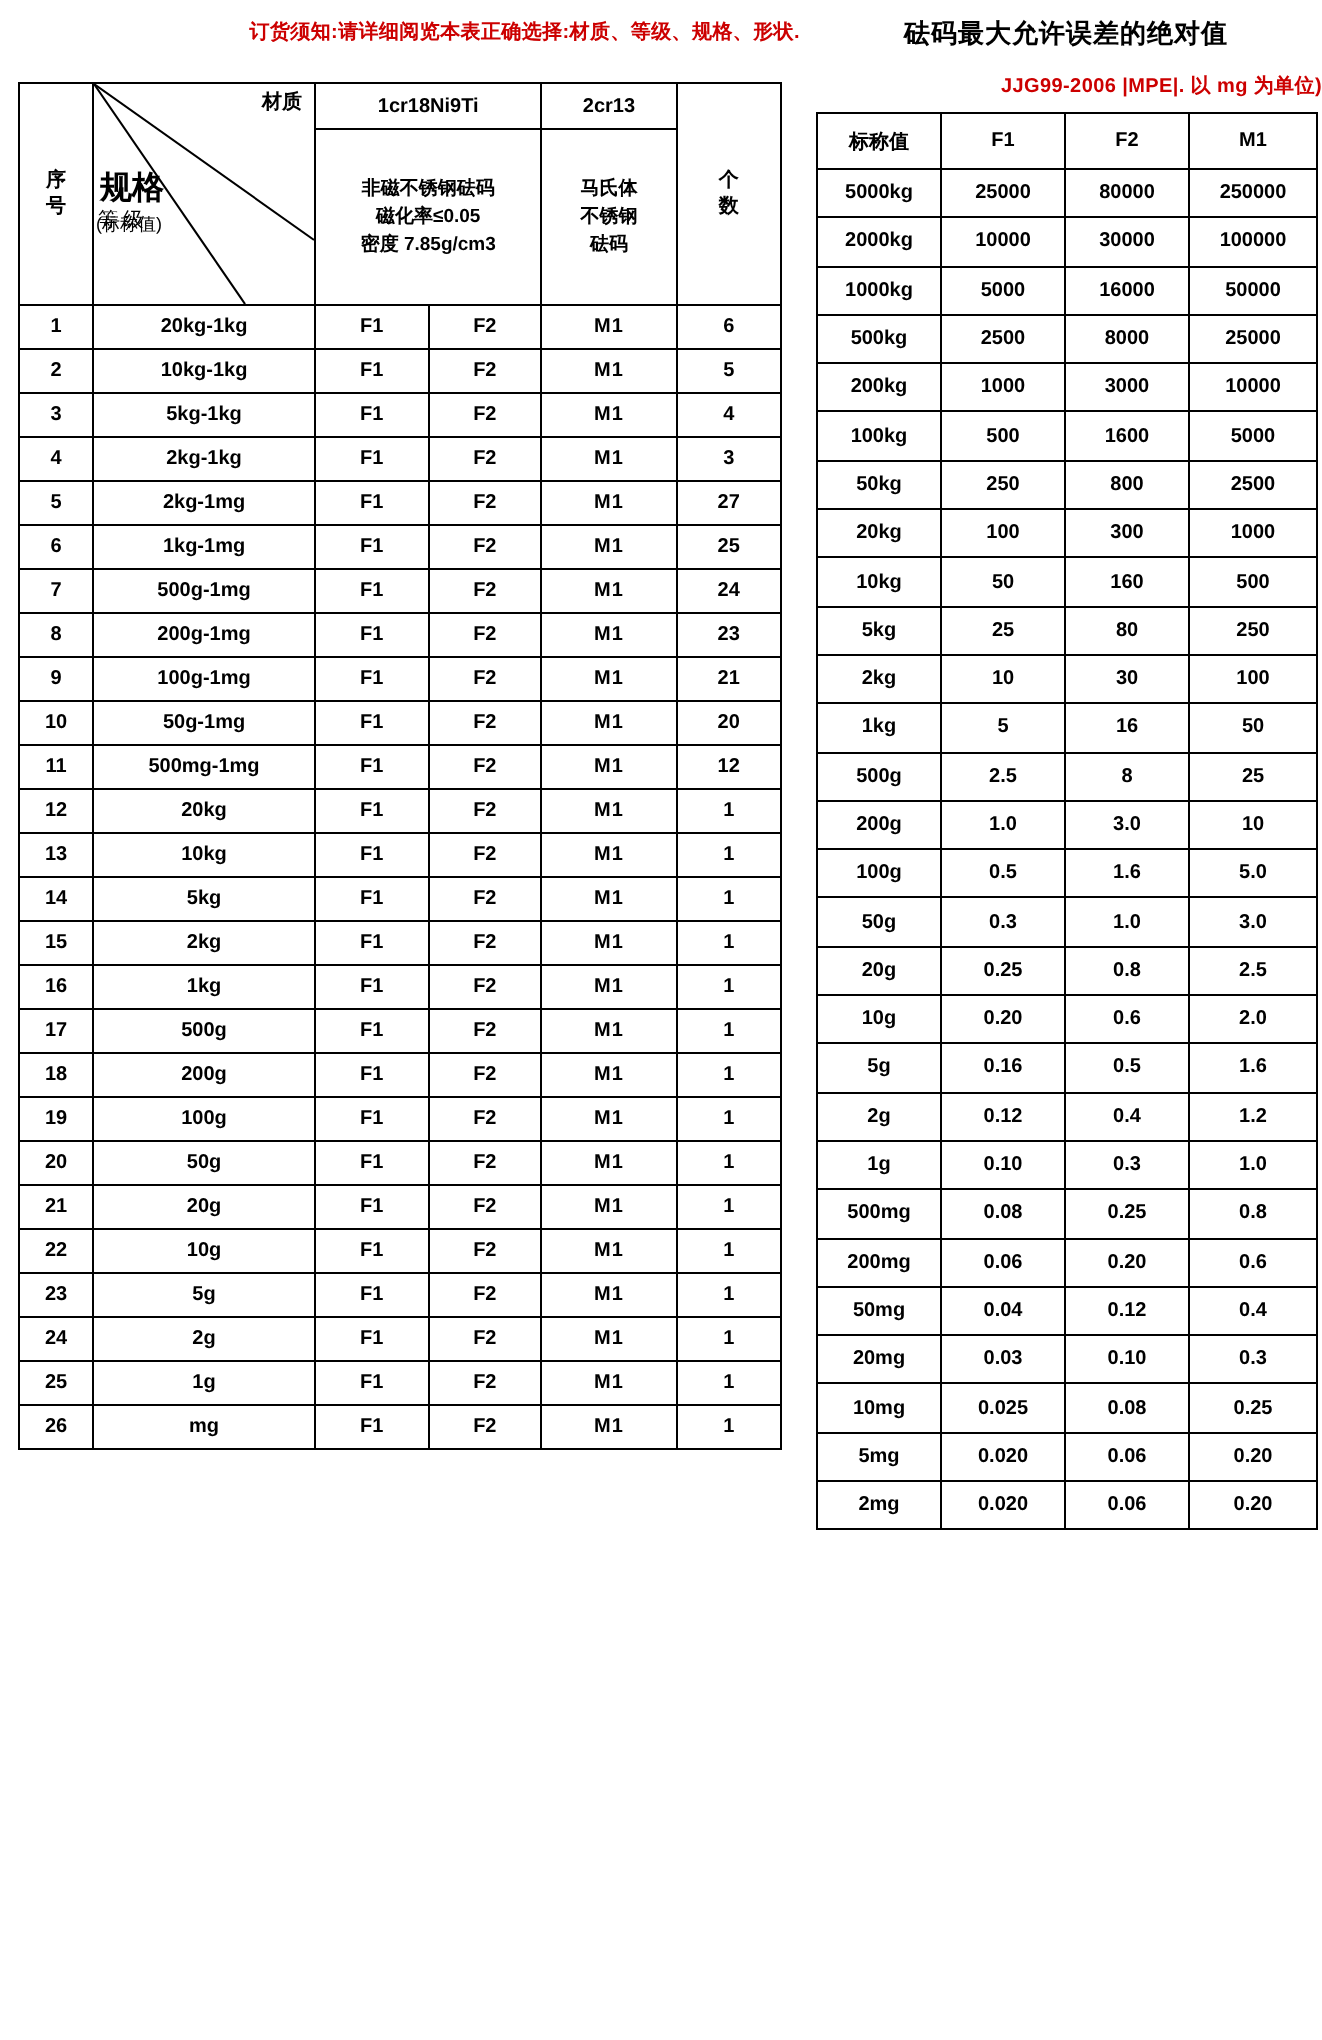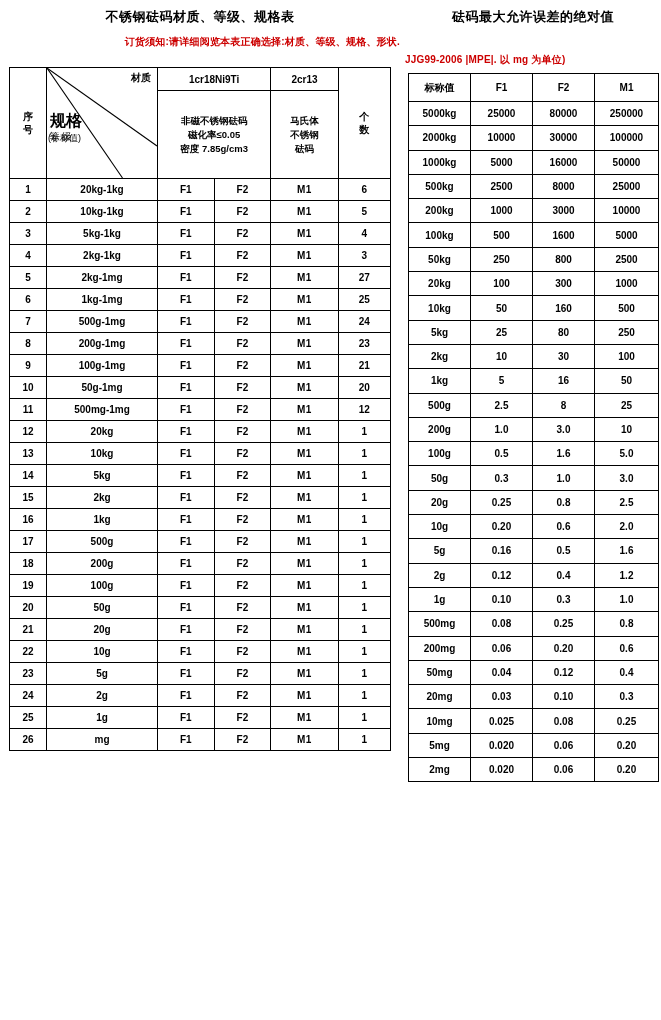--- a/index.html
+++ b/index.html
@@ -43,25 +43,25 @@
   .subtitle {
     text-align: right;
     font-weight: bold;
     font-size: 10px;
     color: #cc0000;
     margin-top: 9px;
     margin-bottom: 18px;
     letter-spacing: 0.2px;
   }
   .subtitle-right {
-    text-align: left;
+    text-align: right;
     font-weight: bold;
     font-size: 10px;
     color: #cc0000;
-    margin-top: 27px;
+    margin-top: 10px;
     margin-bottom: 6px;
     letter-spacing: 0.2px;
   }
   table {
     border-collapse: collapse;
     font-size: 10px;
   }
   table.main {
     width: 382px;
     margin-left: 9px;
@@ -147,21 +147,20 @@
     letter-spacing: 0.5px;
   }
   .cnt { font-size: 10px; }
 </style>
 </head>
 <body>
 
 <div class="page">
 
   <div class="col-left">
-    <div class="title">不锈钢砝码材质、等级、规格表</div>
     <div class="subtitle">订货须知:请详细阅览本表正确选择:材质、等级、规格、形状.</div>
 
     <table class="main">
       <colgroup>
         <col style="width:34px">
         <col style="width:102px">
         <col style="width:52px">
         <col style="width:52px">
         <col style="width:62px">
         <col style="width:48px">

